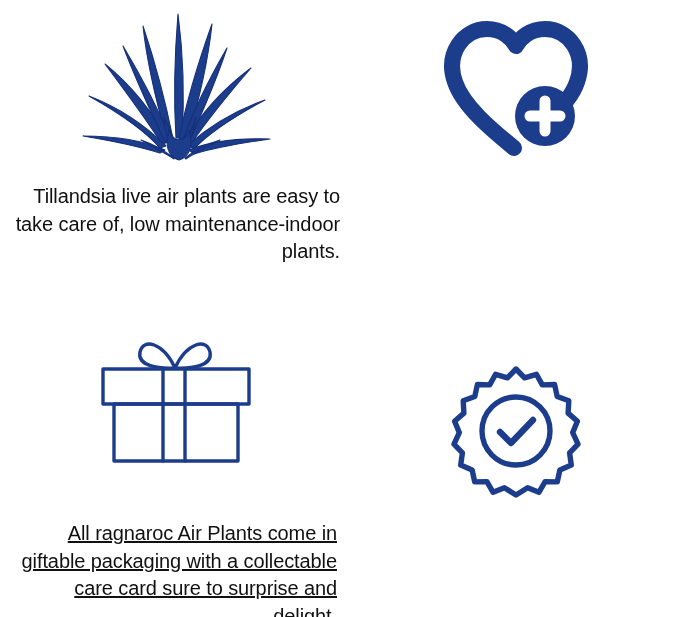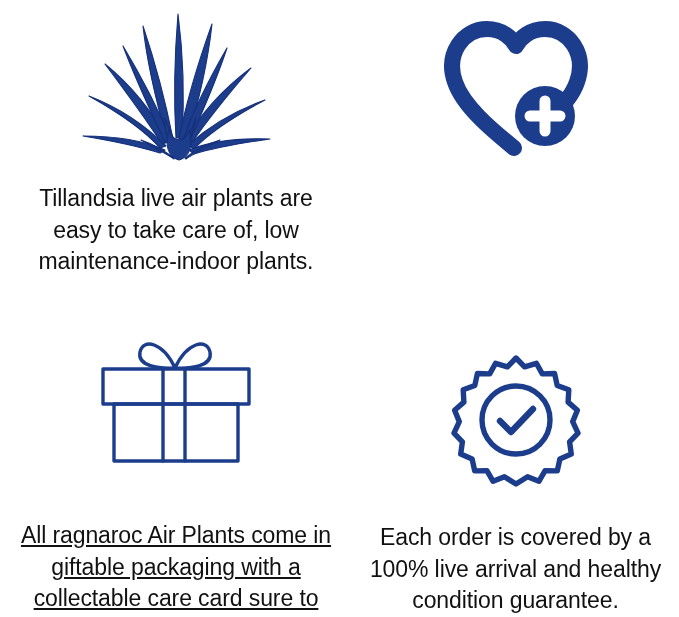--- a/index.html
+++ b/index.html
@@ -34,22 +34,22 @@
   }
 
   .icon-wrap {
     display: flex;
     align-items: flex-end;
     justify-content: center;
     width: 100%;
   }
 
   .caption {
-    text-align: center;
-    font-size: 23px;
+    text-align: right;
+    font-size: 20px;
     line-height: 1.38;
     color: #111111;
     letter-spacing: -0.1px;
     padding: 0 4px;
   }
 
   
   .cell-plant .icon-wrap { height: 160px; padding-top: 14px; }
   .cell-plant .caption {
     width: 336px;
@@ -164,16 +164,15 @@
                  L70.6 11.9 L82.4 8.3 L88.3 18.9 L100.6 18.5 L103.2 30.5 L114.8 34.8 L114.1 47.1
                  L123.4 55.2 L118.7 66.6 L124 78.1 L115.6 86.9 L117.3 99.1 L105.9 103.9
                  L103.3 115.9 L91.1 115.7 L84.9 126.3 L73.6 121.8 L62 129
                  L50.4 121.8 L39.1 126.3 L32.9 115.7 L20.7 115.9 L18.1 103.9 L6.7 99.1
                  L8.4 86.9 L0 78.1 L5.3 66.6 L0.6 55.2 L9.9 47.1 L9.2 34.8 L20.8 30.5
                  L23.4 18.5 L35.7 18.9 L41.6 8.3 L53.4 11.9 Z" fill="none" stroke="#1c3c8c" stroke-width="5.4" stroke-linejoin="round" transform="translate(0,-3) scale(1.0)"></path>
         <circle cx="62" cy="62" r="34" fill="none" stroke="#1c3c8c" stroke-width="5.4"></circle>
         <path d="M46 63 L57 74 L79 51" fill="none" stroke="#1c3c8c" stroke-width="6.4" stroke-linecap="round" stroke-linejoin="round"></path>
       </svg>
     </div>
-    <div class="caption">Each order is covered by a 100% live arrival and healthy condition guarantee.</div>
   </div>
 
 </div>
 
 </body></html>

